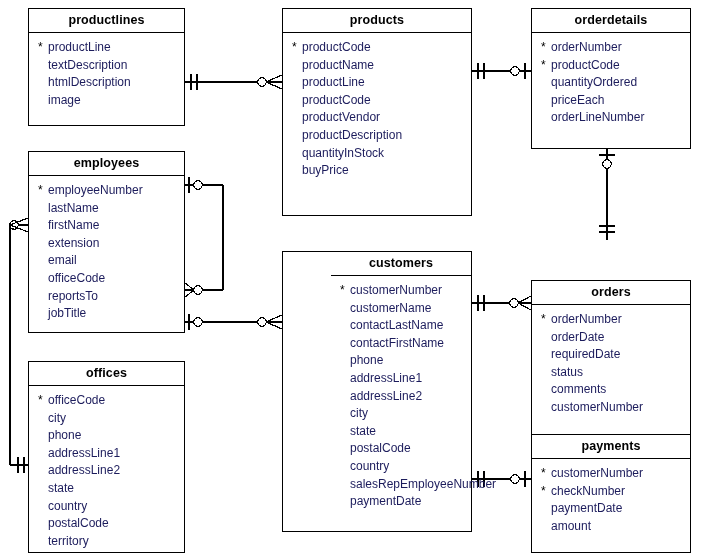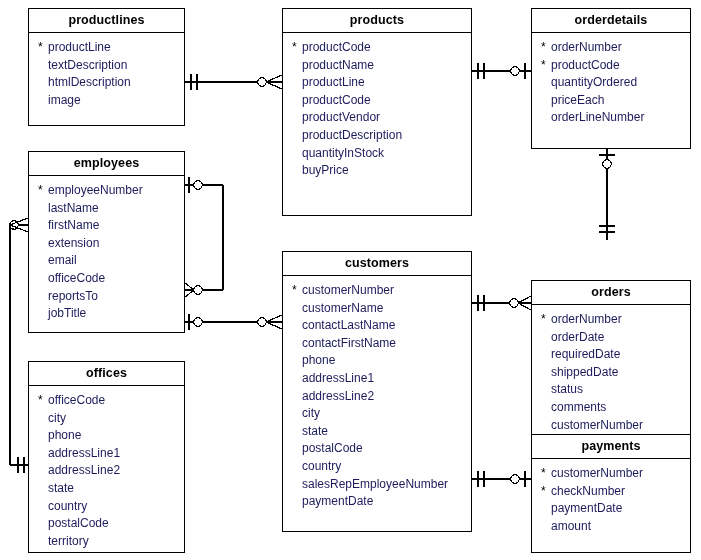--- a/index.html
+++ b/index.html
@@ -248,21 +248,21 @@
           <div class="attr">
             <span class="pk-mark"></span>
             <span class="attr-name">reportsTo</span>
           </div>
           <div class="attr">
             <span class="pk-mark"></span>
             <span class="attr-name">jobTitle</span>
           </div>
         </div>
       </div>
-      <div class="entity" style="left: 282px; top: 251px; width: 190px; height: 281px;">
+      <div class="entity" style="left: 282px; top: 251px; width: 190px; height: 281px; padding-left: 48px;">
         <div class="entity-header">customers</div>
         <div class="entity-body">
           <div class="attr">
             <span class="pk-mark">*</span>
             <span class="attr-name">customerNumber</span>
           </div>
           <div class="attr">
             <span class="pk-mark"></span>
             <span class="attr-name">customerName</span>
           </div>
@@ -322,24 +322,20 @@
           <div class="attr">
             <span class="pk-mark"></span>
             <span class="attr-name">orderDate</span>
           </div>
           <div class="attr">
             <span class="pk-mark"></span>
             <span class="attr-name">requiredDate</span>
           </div>
           <div class="attr">
             <span class="pk-mark"></span>
-            <span class="attr-name">shippedDate</span>
-          </div>
-          <div class="attr">
-            <span class="pk-mark"></span>
             <span class="attr-name">status</span>
           </div>
           <div class="attr">
             <span class="pk-mark"></span>
             <span class="attr-name">comments</span>
           </div>
           <div class="attr">
             <span class="pk-mark"></span>
             <span class="attr-name">customerNumber</span>
           </div>

